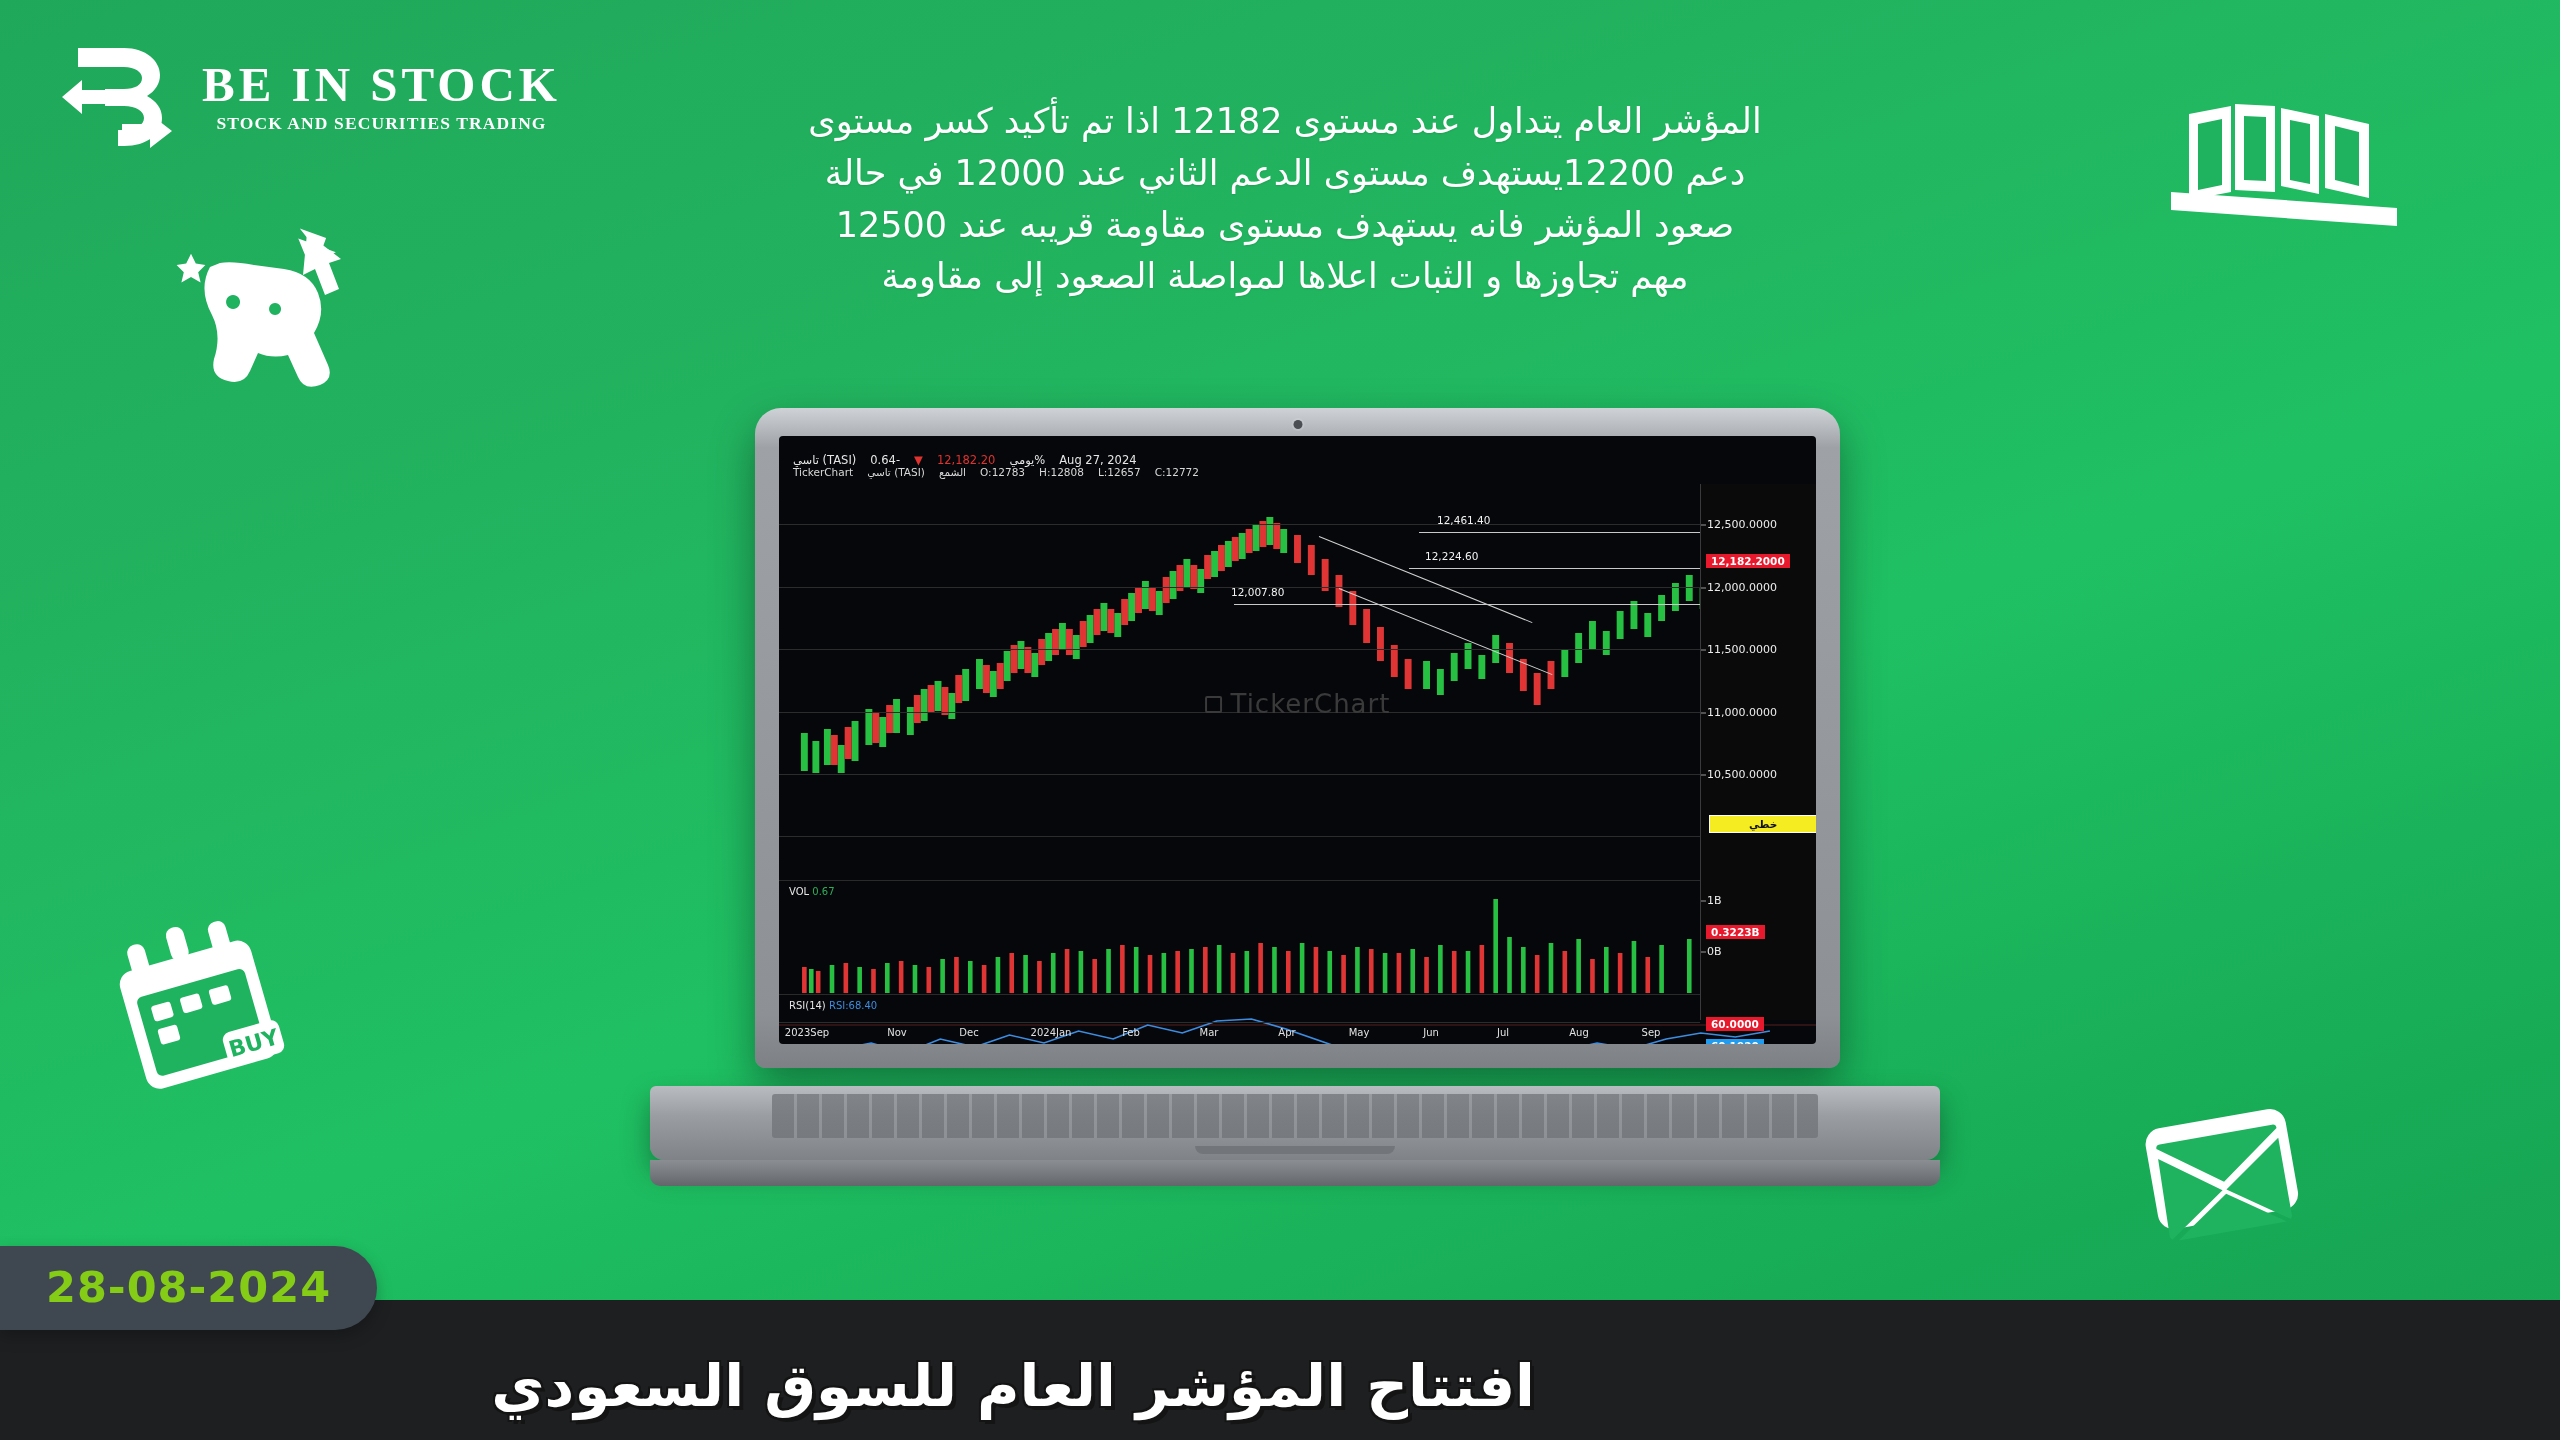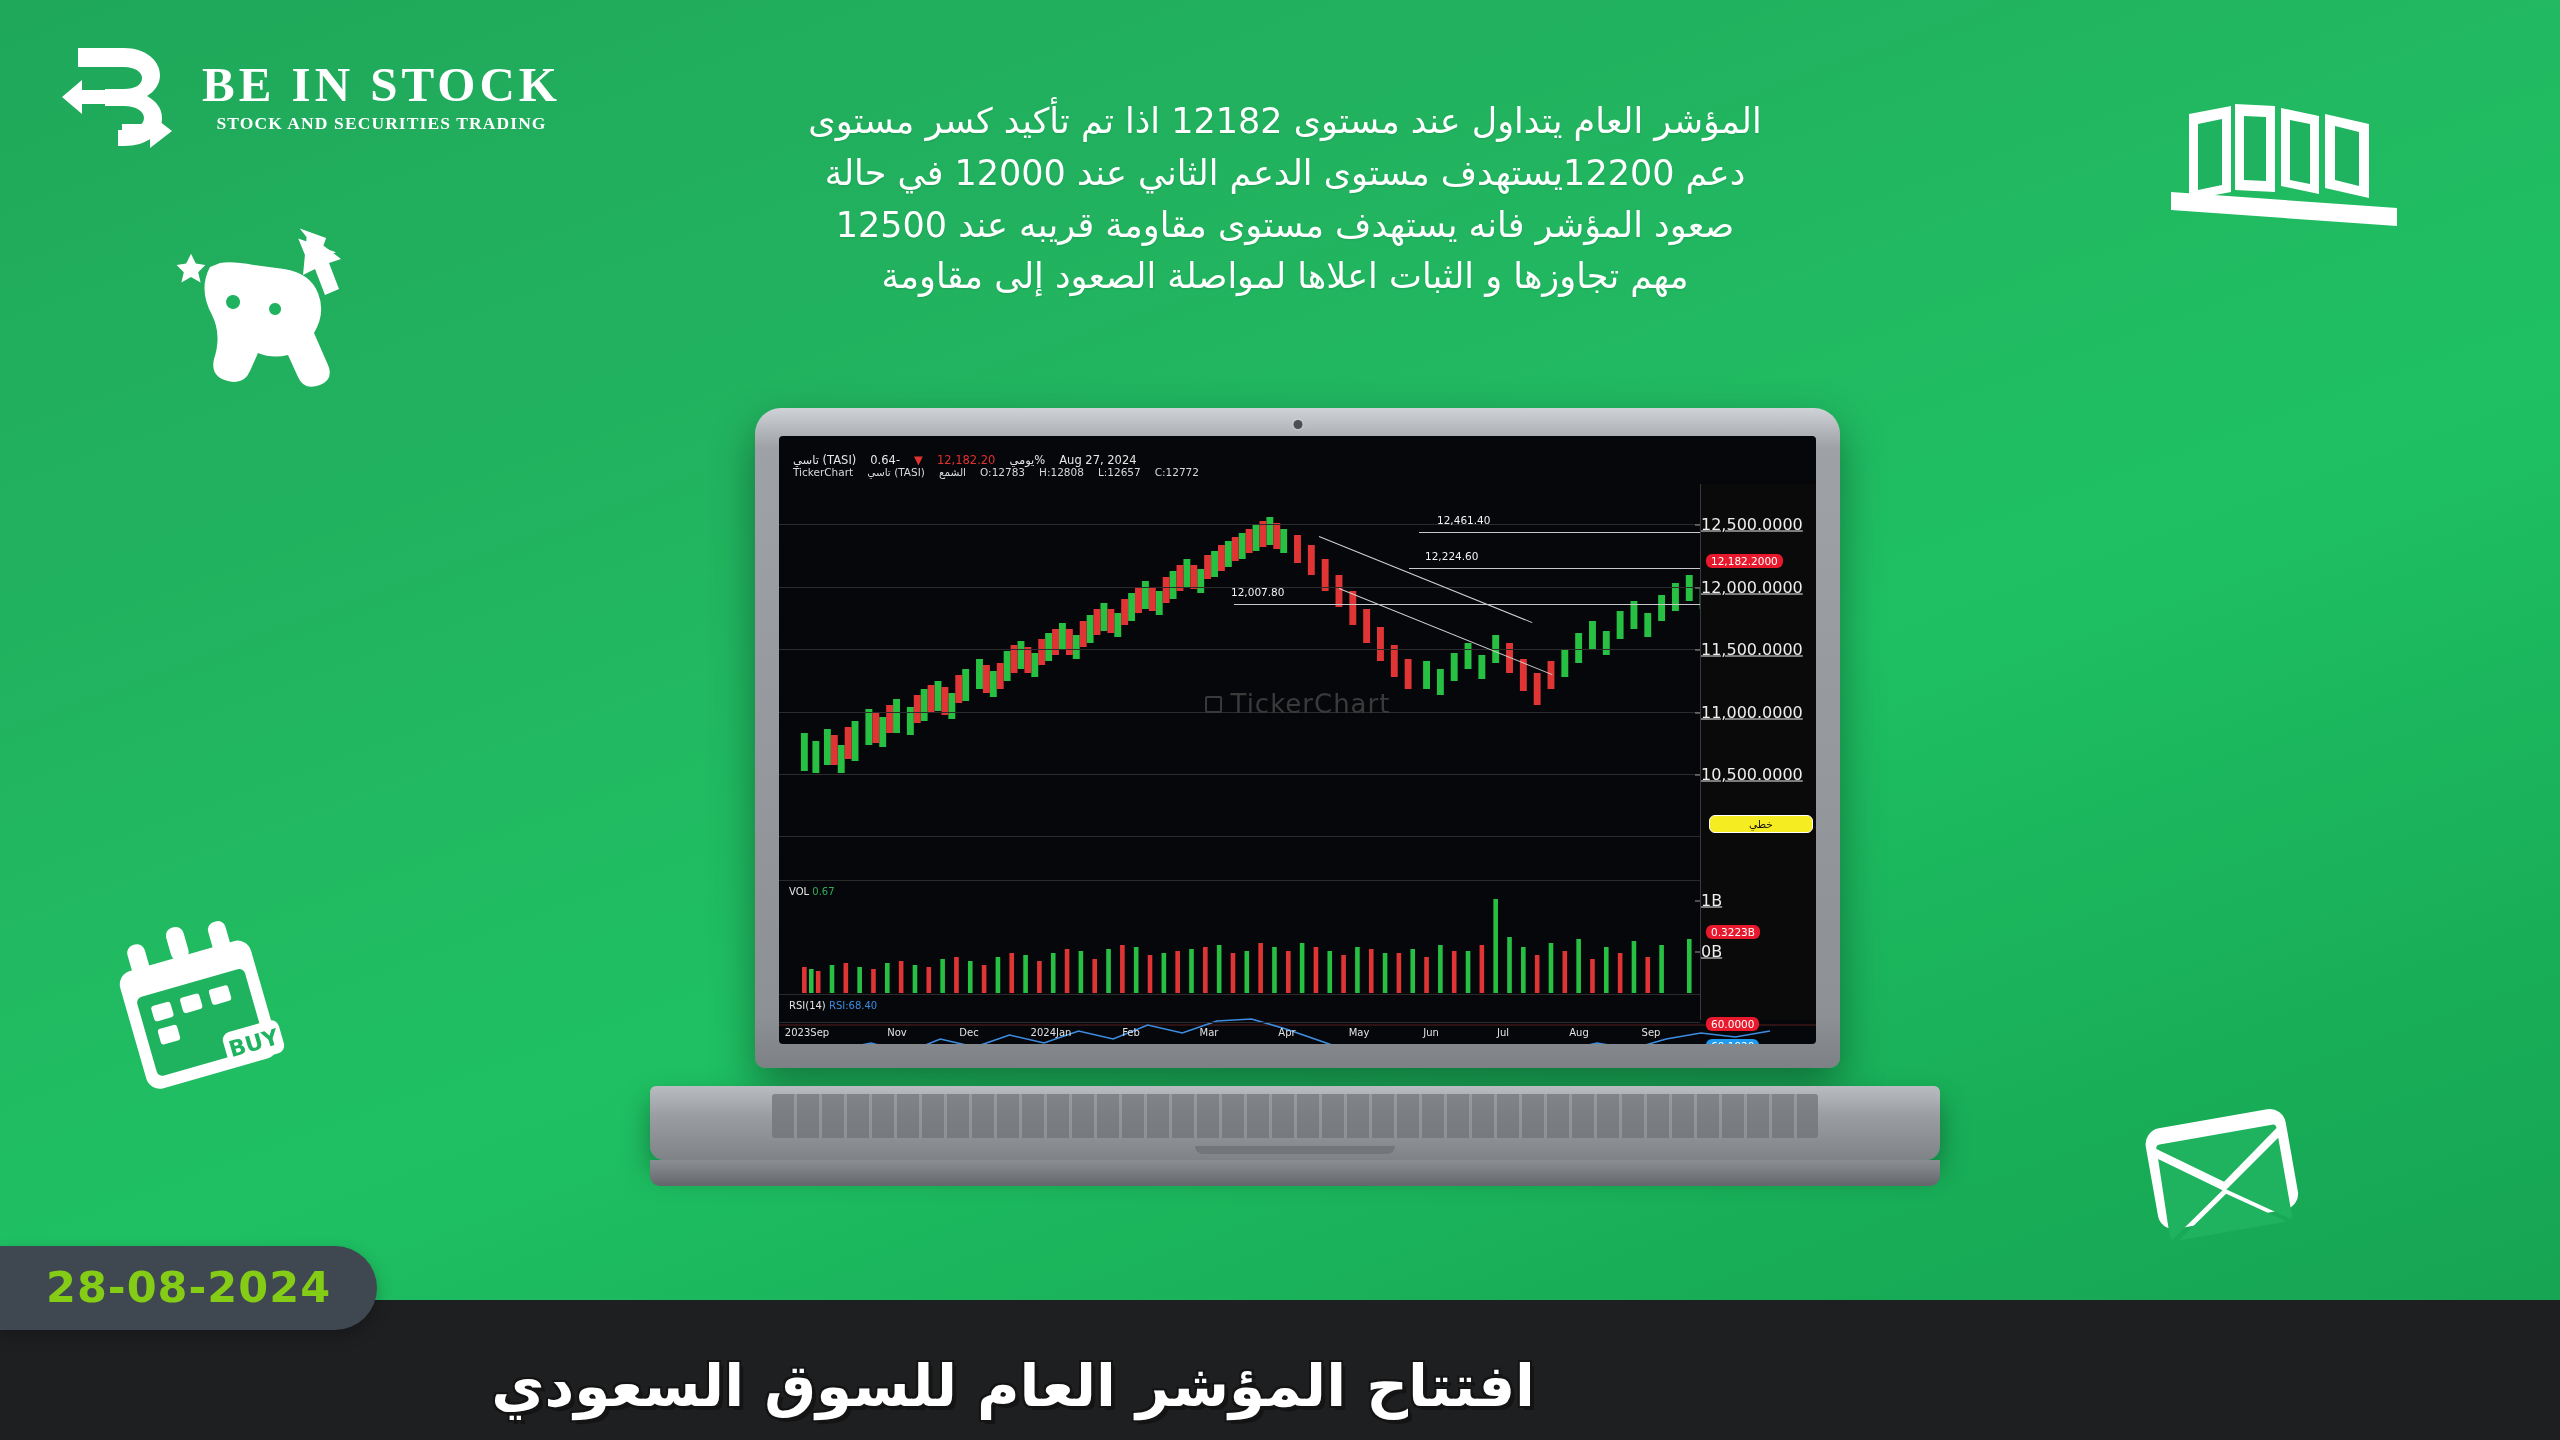--- a/index.html
+++ b/index.html
@@ -104,31 +104,31 @@
   #pane-vol    { top: 444px; height: 112px; border-top: 1px solid #2a2a2a; }
   #pane-rsi    { top: 558px; height: 108px; border-top: 1px solid #2a2a2a; }
   .pane-label { position: absolute; left: 10px; top: 5px; font-size: 10px; white-space: nowrap; }
   .lbl-vol-val  { color: #2fae5a; }
   .lbl-rsi-val  { color: #3d8ce0; }
   .axis-right {
     position: absolute; right: 0; top: 48px; width: 116px; bottom: 24px;
     border-left: 1px solid #3a3a3a; background: #0a0a0a;
   }
   .ax-tick {
-    position: absolute; left: 0; font-size: 16px; color: #ededed;
-    white-space: nowrap; transform: translateY(-50%); text-decoration: underline;
+    position: absolute; left: 6px; font-size: 11px; color: #ededed;
+    white-space: nowrap; transform: translateY(-50%);
   }
   .ax-tick::before {
     content: ""; position: absolute; left: -6px; top: 50%; width: 5px;
     height: 1px; background: #9a9a9a;
   }
   .ax-badge {
     position: absolute; left: 5px; font-size: 10.5px; color: #fff;
-    padding: 1px 5px; border-radius: 6px; white-space: nowrap;
-    transform: translateY(-50%); font-weight: normal;
+    padding: 1px 5px; border-radius: 0; white-space: nowrap;
+    transform: translateY(-50%); font-weight: bold;
   }
   .bg-red    { background: #e8192c; }
   .bg-blue   { background: #1f9bf0; }
   .bg-yellow { background: #f5ed21; color: #111 !important; border: 1px solid #fff; }
   .gline { position: absolute; left: 0; right: 116px; height: 1px; background: #2c2c2c; }
   .ann {
     position: absolute; color: #f2f2f2; font-size: 10.5px; white-space: nowrap;
   }
   .ann-line { position: absolute; height: 1px; background: #c9c9c9; }
   .trend { position: absolute; height: 1px; background: #d0d0d0; transform-origin: left center; }

